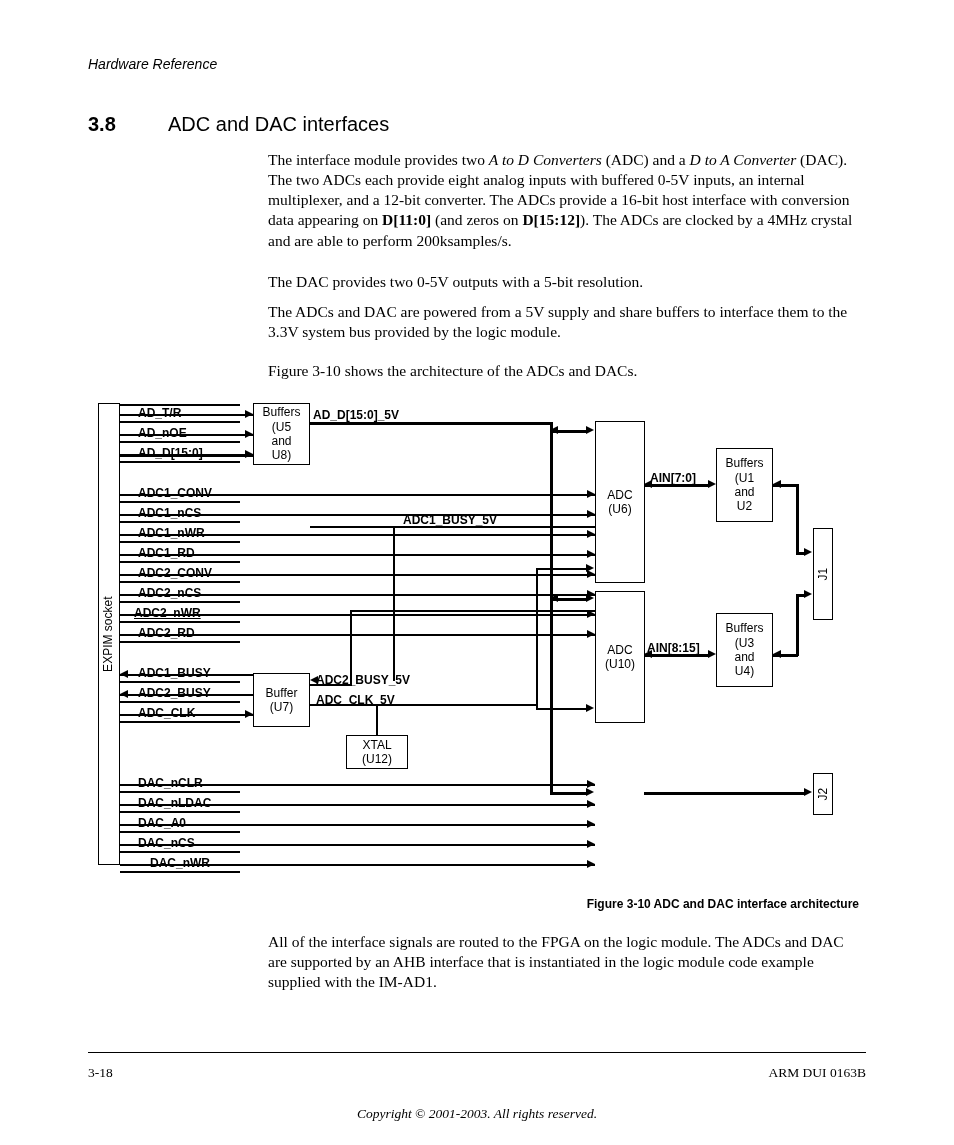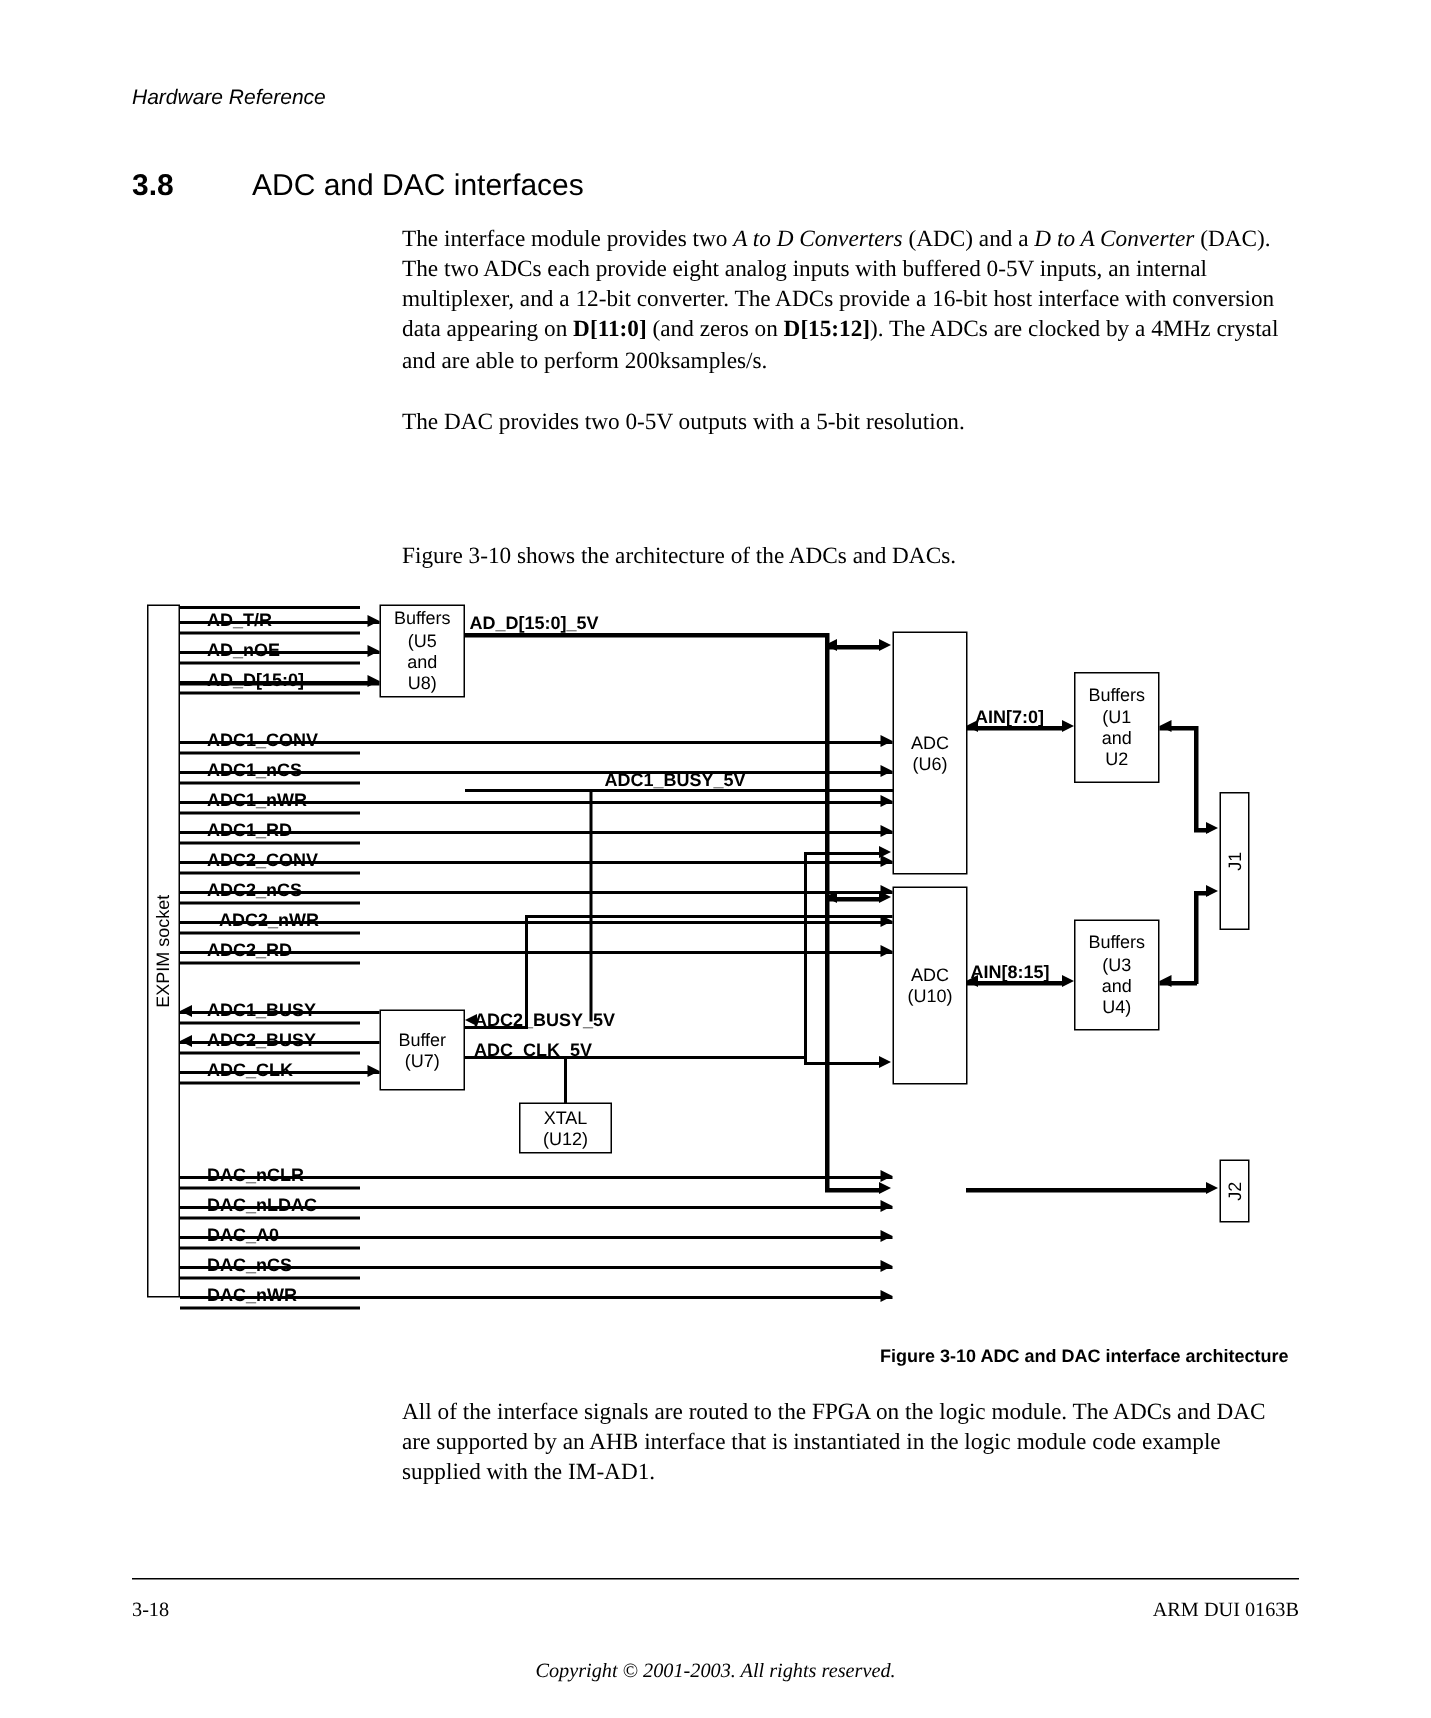--- a/index.html
+++ b/index.html
@@ -150,20 +150,21 @@
 <div class="header-line">Hardware Reference</div>
 
 <div class="section-number">3.8</div>
 <div class="section-title">ADC and DAC interfaces</div>
 
 <div class="body-para p1">
   <span>The interface module provides two </span><i>A to D Converters</i><span> (ADC) and a </span><i>D to A Converter</i><span> (DAC). The two ADCs each provide eight analog inputs with buffered 0-5V inputs, an internal multiplexer, and a 12-bit converter. The ADCs provide a 16-bit host interface with conversion data appearing on </span><b>D[11:0]</b><span> (and zeros on </span><b>D[15:12]</b><span>). The ADCs are clocked by a 4MHz crystal and are able to perform 200ksamples/s.</span>
 </div>
 
 <div class="body-para p2">The DAC provides two 0-5V outputs with a 5-bit resolution.</div>
+<div class="body-para p3">The ADCs and DAC are powered from a 5V supply and share buffers to interface them to the 3.3V system bus provided by the logic module.</div>
 <div class="body-para p4">Figure 3-10 shows the architecture of the ADCs and DACs.</div>
 
 <div class="diagram">
 
   <div class="box" style="left:0px; top:5px; width:20px; height:460px;">
     <div class="rot">EXPIM socket</div>
   </div>
 
   <div class="box" style="left:155px; top:5px; width:55px; height:60px;">
     <span>Buffers</span>
@@ -245,21 +246,21 @@
         <div class="hline" style="left: 22px; top: 156px; width: 475px;"></div>
         <div class="arrow-r" style="left: 489px; top: 152px;"></div>
         <div class="dlabel" style="left: 40px; top: 168px;">ADC2_CONV</div>
         <div class="hline" style="left: 22px; top: 183px; width: 120px;"></div>
         <div class="hline" style="left: 22px; top: 176px; width: 475px;"></div>
         <div class="arrow-r" style="left: 489px; top: 172px;"></div>
         <div class="dlabel" style="left: 40px; top: 188px;">ADC2_nCS</div>
         <div class="hline" style="left: 22px; top: 203px; width: 120px;"></div>
         <div class="hline" style="left: 22px; top: 196px; width: 475px;"></div>
         <div class="arrow-r" style="left: 489px; top: 192px;"></div>
-        <div class="dlabel" style="left: 48px; top: 208px;">ADC2_nWR</div>
+        <div class="dlabel" style="left: 36px; top: 208px; text-decoration: underline;">ADC2_nWR</div>
         <div class="hline" style="left: 22px; top: 223px; width: 120px;"></div>
         <div class="hline" style="left: 22px; top: 216px; width: 475px;"></div>
         <div class="arrow-r" style="left: 489px; top: 212px;"></div>
         <div class="dlabel" style="left: 40px; top: 228px;">ADC2_RD</div>
         <div class="hline" style="left: 22px; top: 243px; width: 120px;"></div>
         <div class="hline" style="left: 22px; top: 236px; width: 475px;"></div>
         <div class="arrow-r" style="left: 489px; top: 232px;"></div>
         <div class="dlabel" style="left: 40px; top: 268px;">ADC1_BUSY</div>
         <div class="hline" style="left: 22px; top: 283px; width: 120px;"></div>
         <div class="hline" style="left: 22px; top: 276px; width: 133px;"></div>
@@ -281,21 +282,21 @@
         <div class="hline" style="left: 22px; top: 406px; width: 475px;"></div>
         <div class="arrow-r" style="left: 489px; top: 402px;"></div>
         <div class="dlabel" style="left: 40px; top: 418px;">DAC_A0</div>
         <div class="hline" style="left: 22px; top: 433px; width: 120px;"></div>
         <div class="hline" style="left: 22px; top: 426px; width: 475px;"></div>
         <div class="arrow-r" style="left: 489px; top: 422px;"></div>
         <div class="dlabel" style="left: 40px; top: 438px;">DAC_nCS</div>
         <div class="hline" style="left: 22px; top: 453px; width: 120px;"></div>
         <div class="hline" style="left: 22px; top: 446px; width: 475px;"></div>
         <div class="arrow-r" style="left: 489px; top: 442px;"></div>
-        <div class="dlabel" style="left: 40px; top: 458px;">DAC_nWR</div>
+        <div class="dlabel" style="left: 52px; top: 458px;">DAC_nWR</div>
         <div class="hline" style="left: 22px; top: 473px; width: 120px;"></div>
         <div class="hline" style="left: 22px; top: 466px; width: 475px;"></div>
         <div class="arrow-r" style="left: 489px; top: 462px;"></div>
         <div class="hline" style="left: 22px; top: 6px; width: 120px;"></div>
       </div>
 
   <div class="dlabel" style="left:215px; top:10px;">AD_D[15:0]_5V</div>
   <div class="dlabel" style="left:305px; top:115px;">ADC1_BUSY_5V</div>
   <div class="dlabel" style="left:218px; top:275px;">ADC2_BUSY_5V</div>
   <div class="dlabel" style="left:218px; top:295px;">ADC_CLK_5V</div>

